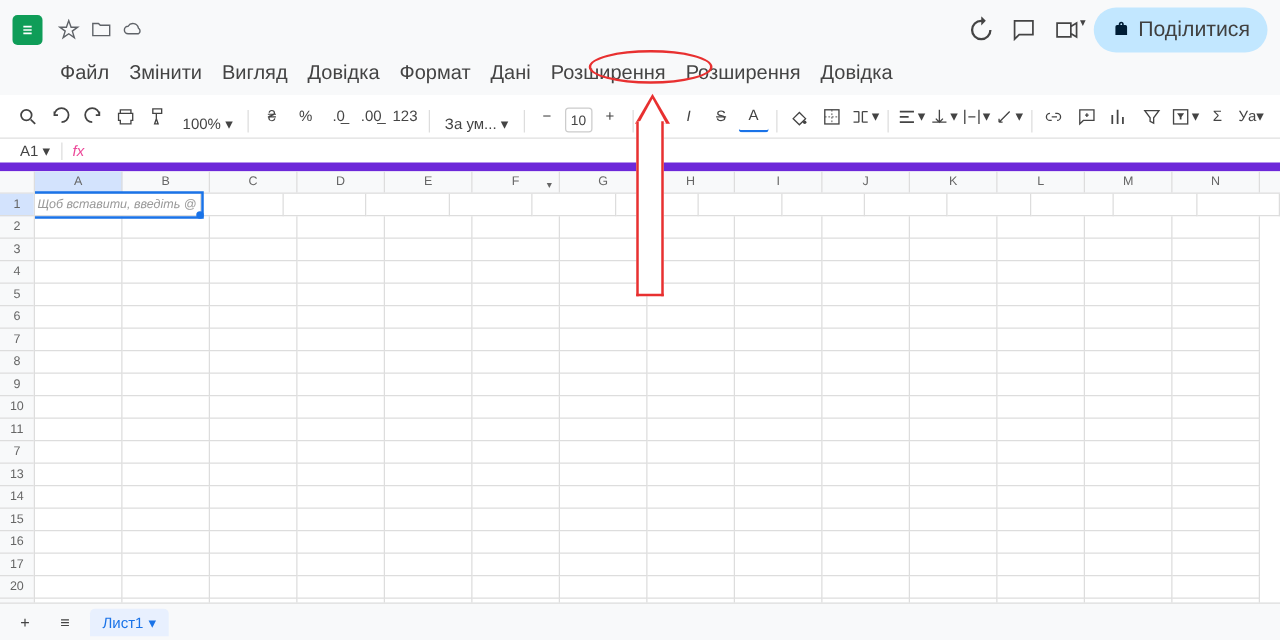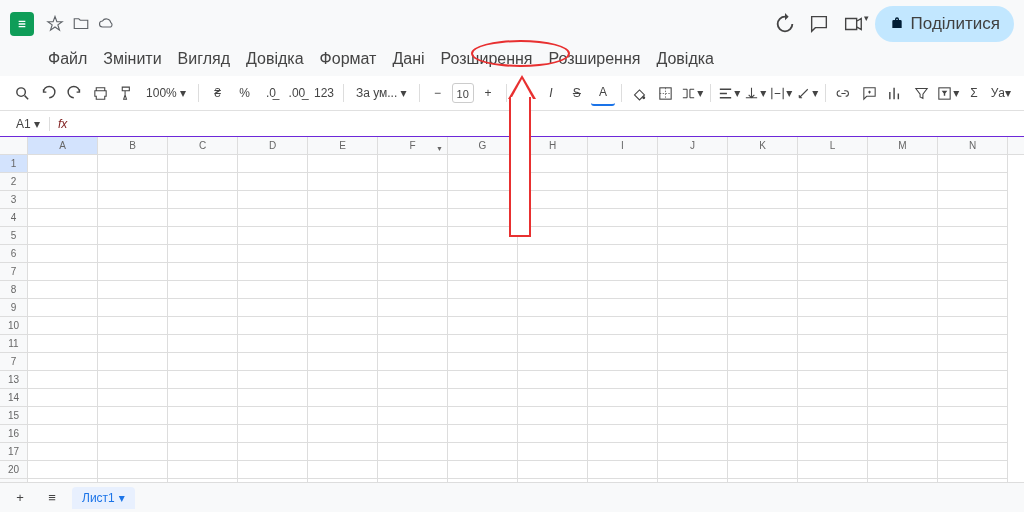--- a/index.html
+++ b/index.html
@@ -10,29 +10,29 @@
 .title{font-size:17px;color:#5f6368;margin-right:8px}
 .ticon{margin:0 4px;color:#5f6368;cursor:pointer;display:inline-flex;align-items:center}
 .ticon svg{width:18px;height:18px;fill:#5f6368}
 .spacer{flex:1}
 .ricon{margin:0 6px;color:#444;cursor:pointer;display:inline-flex}
 .ricon svg{width:22px;height:22px;fill:#444}
 .share{background:#c2e7ff;border:none;border-radius:20px;padding:8px 14px;font-size:17px;color:#404040;cursor:pointer;display:flex;align-items:center;gap:6px}
 .share svg{width:16px;height:16px;fill:#001d35}
 .menubar{display:flex;padding:0 10px 6px 42px;gap:4px;background:#f8f9fa}
 .mi{padding:2px 6px;font-size:16px;color:#444;cursor:pointer;border-radius:3px;position:relative}
-.toolbar{display:flex;align-items:center;padding:4px 10px;background:#fff;border-bottom:1px solid #e0e0e0;gap:2px;flex-wrap:nowrap}
+.toolbar{display:flex;align-items:flex-end;padding:4px 10px;background:#fff;border-bottom:1px solid #e0e0e0;gap:2px;flex-wrap:nowrap}
 .tb{width:26px;height:26px;display:flex;align-items:center;justify-content:center;cursor:pointer;color:#444;border-radius:3px;font-size:12px}
 .tb svg{width:17px;height:17px;fill:#444}
 .tbt{padding:0 6px;font-size:12px;color:#444;white-space:nowrap}
 .sep{width:1px;height:18px;background:#ddd;margin:0 4px}
 .fsz{width:24px;height:20px;border:1px solid #ccc;border-radius:3px;text-align:center;font-size:11px;line-height:20px}
-.fbar{height:26px;display:flex;align-items:center;padding:0 10px;border-bottom:1px solid #6d28d9;gap:8px}
+.fbar{height:26px;display:flex;align-items:center;padding:0 10px;border-bottom:7px solid #6d28d9;gap:8px}
 .cref{font-size:12px;color:#444;padding:0 6px;min-width:40px;border-right:1px solid #ddd}
-.fx{font-style:italic;color:#7f1d1d;font-size:12px}
+.fx{font-style:italic;color:#ec4899;font-size:12px}
 .grid{display:flex;height:calc(100% - 150px);overflow:hidden}
 .rh{width:28px;background:#f8f9fa;border-right:1px solid #ddd}
 .rc{height:18px;border-bottom:1px solid #ddd;font-size:10px;color:#666;text-align:center;line-height:18px}
 .gmain{flex:1;overflow:hidden}
 .ch{display:flex;background:#f8f9fa;border-bottom:1px solid #ddd;height:18px}
 .cc{width:70px;border-right:1px solid #ddd;font-size:10px;color:#666;text-align:center;line-height:18px}
 .cc.sel{background:#d3e3fd}
 .cc.farw{position:relative}
 .cc.farw::after{content:"▼";font-size:7px;position:absolute;right:4px;top:3px;color:#666}
 .cell{width:70px;height:18px;border-right:1px solid #ddd;border-bottom:1px solid #ddd;font-size:10px;padding:0 2px;line-height:18px}
@@ -262,20 +262,36 @@
         <div class="cc">H</div>
         <div class="cc">I</div>
         <div class="cc">J</div>
         <div class="cc">K</div>
         <div class="cc">L</div>
         <div class="cc">M</div>
         <div class="cc">N</div>
       </div>
     <div id="cells">
         <div class="row">
+          <div class="cell active" style="width: 140px; overflow: visible; white-space: nowrap;">Щоб вставити, введіть @</div>
+          <div class="cell"></div>
+          <div class="cell"></div>
+          <div class="cell"></div>
+          <div class="cell"></div>
+          <div class="cell"></div>
+          <div class="cell"></div>
+          <div class="cell"></div>
+          <div class="cell"></div>
+          <div class="cell"></div>
+          <div class="cell"></div>
+          <div class="cell"></div>
+          <div class="cell"></div>
+          <div class="cell"></div>
+        </div>
+        <div class="row">
           <div class="cell"></div>
           <div class="cell"></div>
           <div class="cell"></div>
           <div class="cell"></div>
           <div class="cell"></div>
           <div class="cell"></div>
           <div class="cell"></div>
           <div class="cell"></div>
           <div class="cell"></div>
           <div class="cell"></div>

